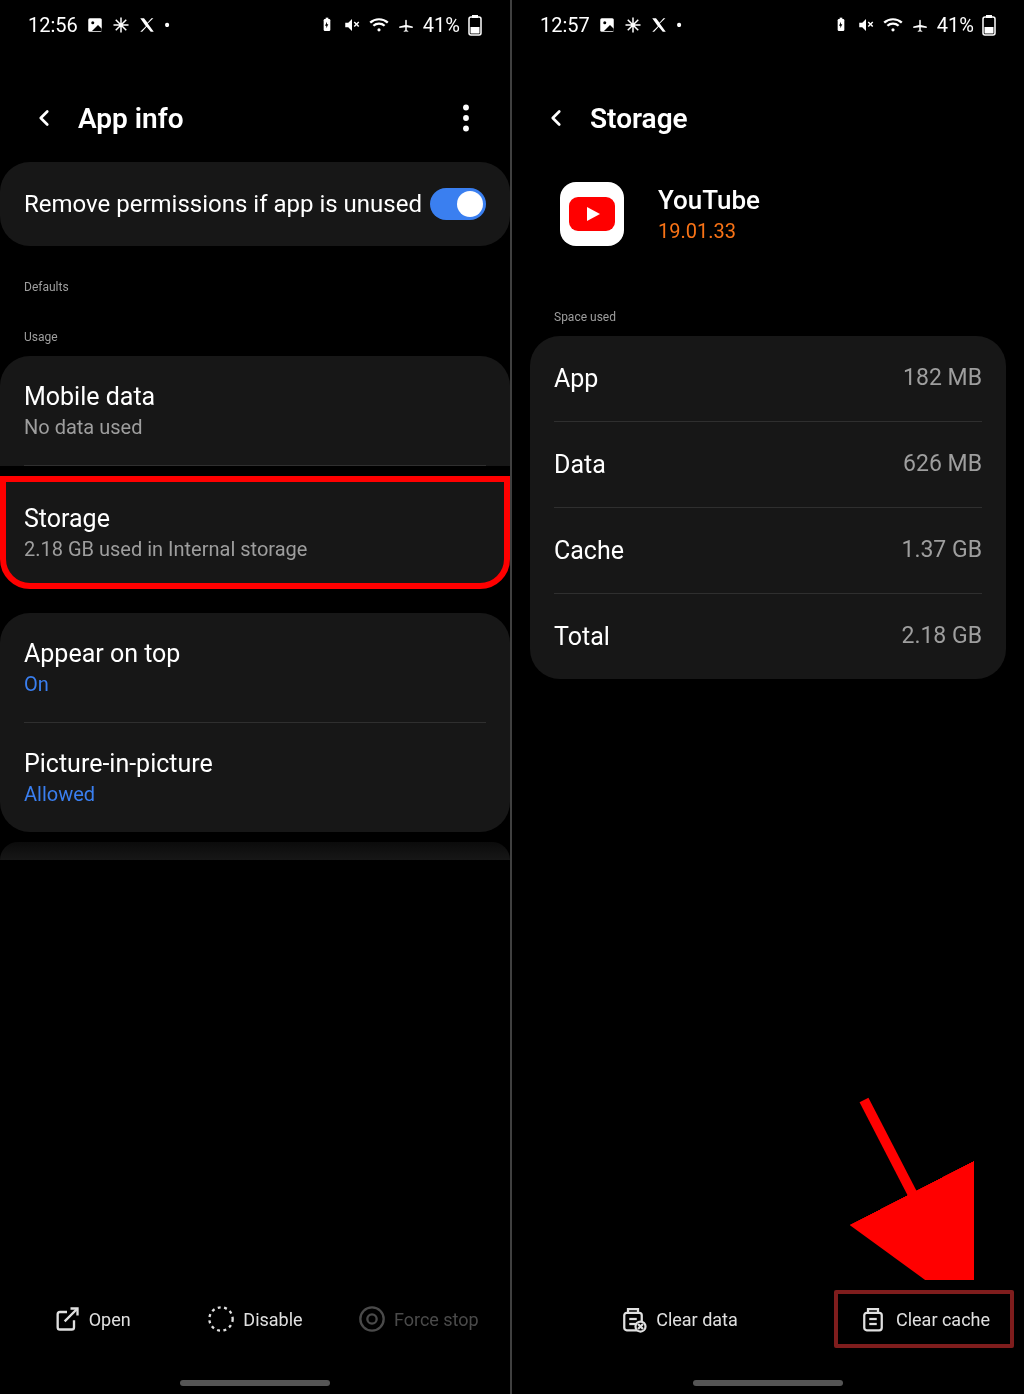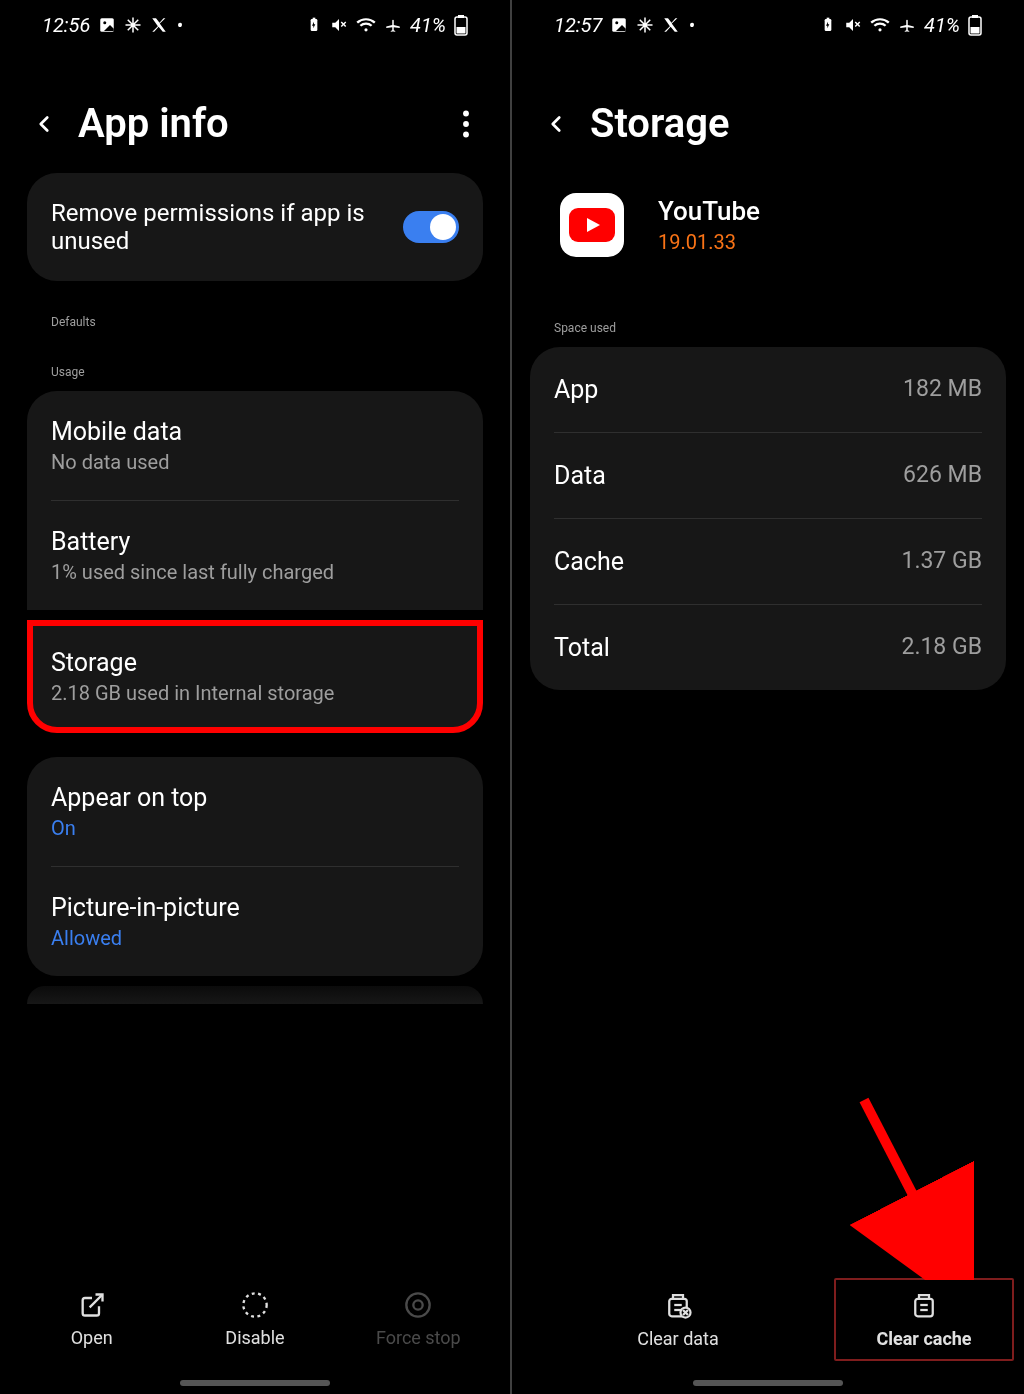--- a/index.html
+++ b/index.html
@@ -18,45 +18,44 @@
     display: flex;
     flex-direction: column;
     position: relative;
   }
   .phone-left { border-right: 2px solid #404040; }
   .statusbar {
     height: 50px;
     display: flex;
     align-items: center;
     justify-content: space-between;
-    padding: 0 42px;
+    padding: 0 28px;
     color: #fff;
     font-size: 20px;
     font-weight: 400;
-    font-style: italic;
   }
   .statusbar-left, .statusbar-right { display:flex; align-items:center; gap:8px; }
   .stat-icon { display:inline-flex; }
   .header {
     display:flex;
     align-items:center;
     padding: 50px 26px 26px 26px;
   }
   .back-btn {
     width:36px; height:36px;
     display:flex; align-items:center; justify-content:center;
     cursor:pointer;
   }
   .header-title {
-    color:#fff; font-size:40px; font-weight:600; margin-left:16px; flex:1;
+    color:#fff; font-size:28px; font-weight:600; margin-left:16px; flex:1;
   }
   .more-btn {
     width:36px; height:36px; display:flex; align-items:center; justify-content:center; cursor:pointer;
   }
-  .content { flex:1; overflow:hidden; padding: 0 27px; }
+  .content { flex:1; overflow:hidden; padding: 0 0; }
   .card {
     background:#171717;
     border-radius:30px;
     overflow:hidden;
     margin-bottom:10px;
   }
   .row {
     display:flex;
     align-items:center;
     padding:26px 24px;
@@ -81,21 +80,21 @@
   .bottombar {
     height:120px;
     display:flex;
     align-items:center;
     justify-content:space-around;
     padding:0 10px 30px 10px;
   }
   .bbtn {
     flex:1;
     display:flex;
-    flex-direction:column;
+    flex-direction:row;
     align-items:center;
     justify-content:center;
     gap:8px;
     cursor:pointer;
     color:#e0e0e0;
     font-size:18px;
   }
   .bbtn-disabled { color:#4a4a4a; cursor:default; }
   .navbar-pill {
     position:absolute;
@@ -112,23 +111,22 @@
     display:flex; align-items:center; justify-content:center;
   }
   .app-name { color:#fff; font-size:26px; font-weight:500; }
   .app-ver { color:#f97316; font-size:20px; margin-top:4px; }
   .kv-row {
     display:flex; justify-content:space-between; padding:28px 24px;
     color:#fff; font-size:25px;
   }
   .kv-val { color:#9e9e9e; font-size:23px; }
   .bottom-red-box {
-    border:2px solid #7f1d1d;
+    border:4px solid #7f1d1d;
     border-radius:2px;
-    font-weight:bold;
   }
   .faded-card {
     height:18px;
     background: linear-gradient(#0b0b0b, #171717);
     border-radius:30px 30px 0 0;
     margin-top:10px;
   }
 </style>
 </head>
 <body>
@@ -224,26 +222,20 @@
 
     <div class="section-label">Usage</div>
     <div class="card" style="border-radius:30px 30px 0 0;">
       <div class="row">
         <div class="row-col">
           <div class="row-title">Mobile data</div>
           <div class="row-sub">No data used</div>
         </div>
       </div>
       <div class="divider"></div>
-      <div class="row">
-        <div class="row-col">
-          <div class="row-title">Battery</div>
-          <div class="row-sub">1% used since last fully charged</div>
-        </div>
-      </div>
     </div>
     <div class="highlight-red" style="background:#171717; border-radius:0 0 30px 30px;">
       <div class="row" style="padding:22px 18px;">
         <div class="row-col">
           <div class="row-title">Storage</div>
           <div class="row-sub">2.18 GB used in Internal storage</div>
         </div>
       </div>
     </div>
 

